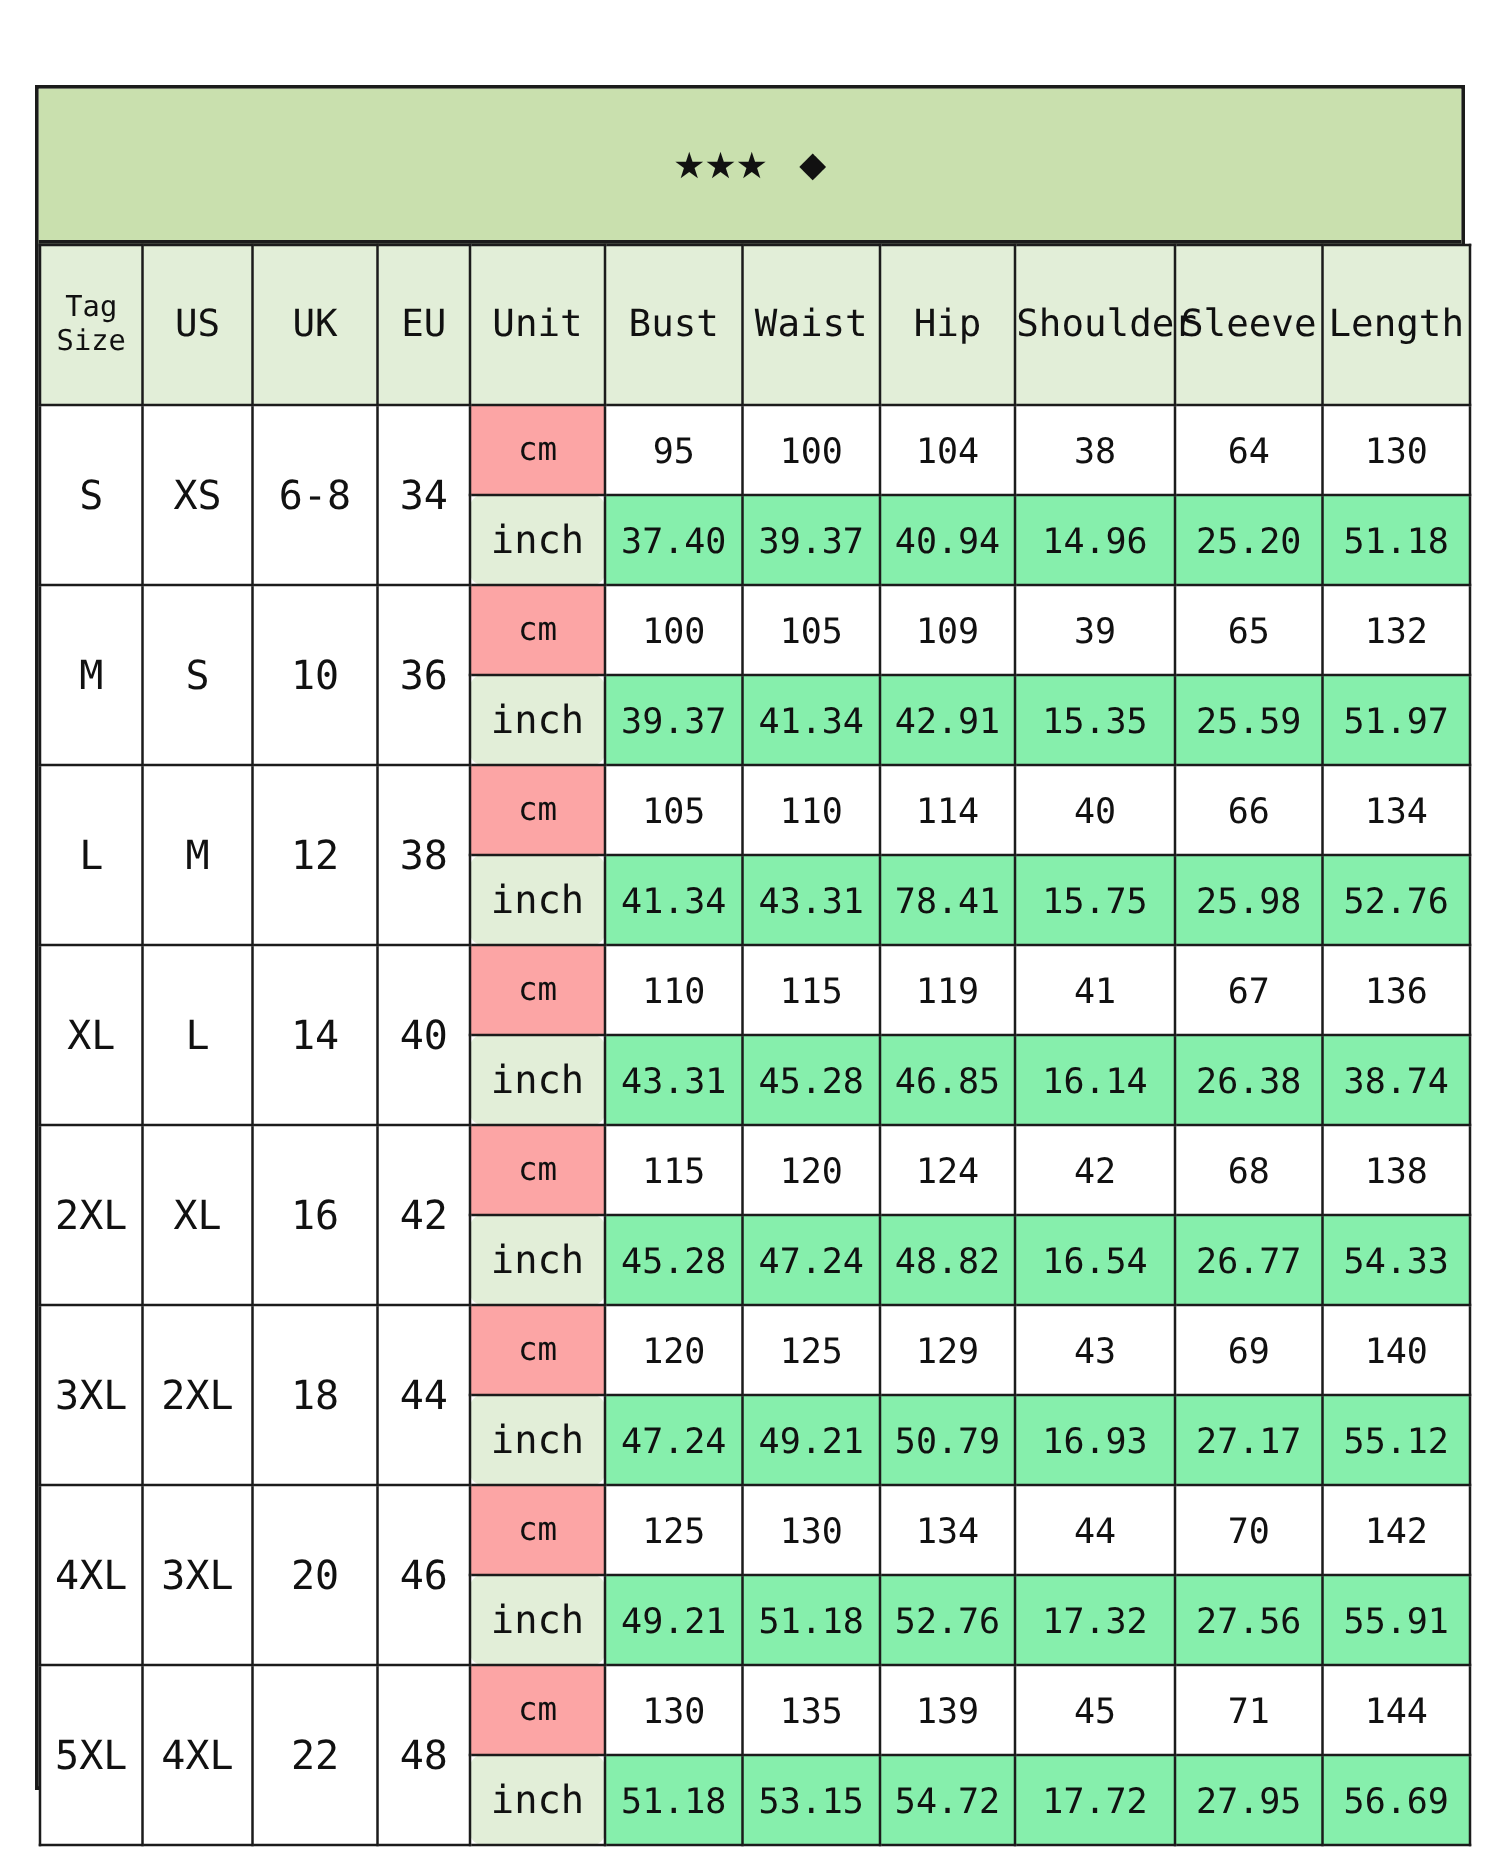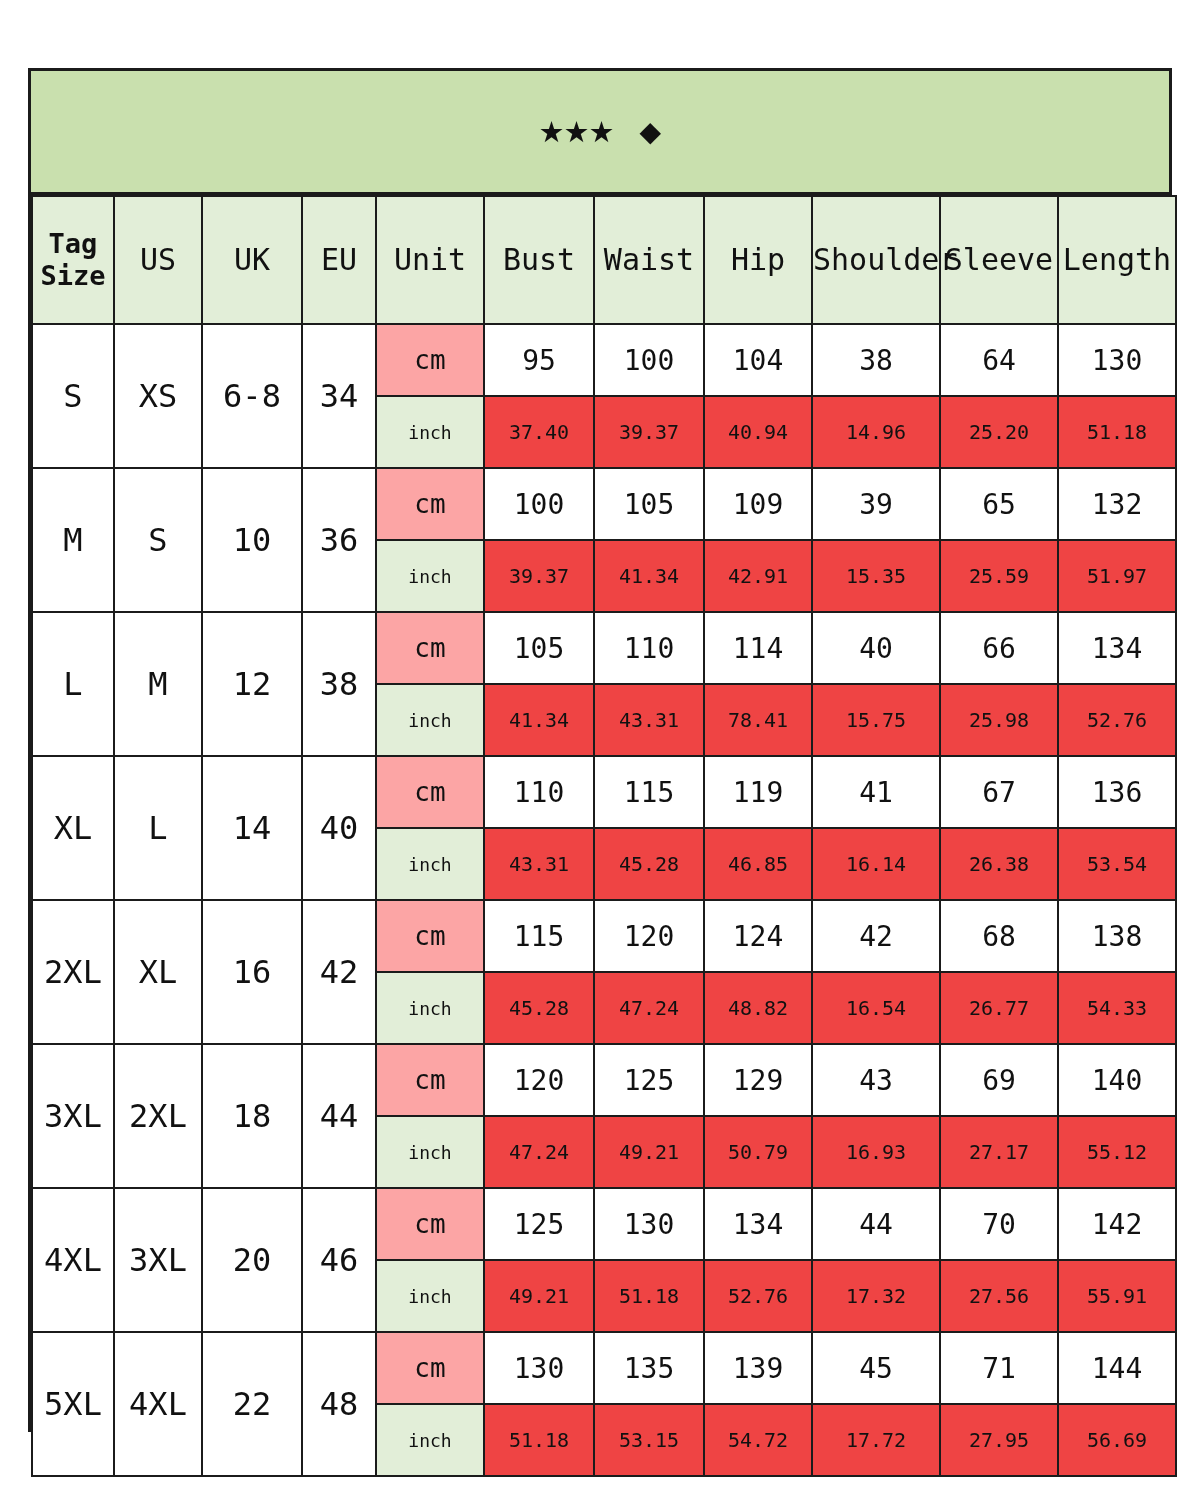--- a/index.html
+++ b/index.html
@@ -84,50 +84,51 @@
 
   
   thead th {
     background: #e2eed8;
     height: 126px;
     font-size: 30px;
     font-weight: normal;
     line-height: 1.18;
   }
 
-  th.tagsize { font-size: 27px; font-weight: bold; }
+  th.tagsize { font-size: 23px; }
 
   
   td.sizelabel {
     background: #ffffff;
     font-size: 32px;
     height: 140px;
   }
 
   
   td.unit-cm {
     background: #fca5a5;
     font-size: 26px;
     height: 70px;
   }
   td.unit-inch {
     background: #e2eed8;
-    font-size: 18px;
+    font-size: 31px;
     height: 70px;
+    border-radius: 10px;
   }
 
   
   td.val-cm {
     background: #ffffff;
     font-size: 28px;
     height: 70px;
   }
   td.val-inch {
-    background: #ef4444;
-    font-size: 20px;
+    background: #86efac;
+    font-size: 28px;
     height: 70px;
   }
 
   
   col.c-tag      { width: 82px; }
   col.c-us       { width: 88px; }
   col.c-uk       { width: 100px; }
   col.c-eu       { width: 74px; }
   col.c-unit     { width: 108px; }
   col.c-bust     { width: 110px; }
@@ -263,21 +264,21 @@
             <td class="val-cm">67</td>
             <td class="val-cm">136</td>
           </tr>
           <tr>
             <td class="unit-inch">inch</td>
             <td class="val-inch">43.31</td>
             <td class="val-inch">45.28</td>
             <td class="val-inch">46.85</td>
             <td class="val-inch">16.14</td>
             <td class="val-inch">26.38</td>
-            <td class="val-inch">53.54</td>
+            <td class="val-inch">38.74</td>
           </tr>
           <tr>
             <td class="sizelabel" rowspan="2">2XL</td>
             <td class="sizelabel" rowspan="2">XL</td>
             <td class="sizelabel" rowspan="2">16</td>
             <td class="sizelabel" rowspan="2">42</td>
             <td class="unit-cm">cm</td>
             <td class="val-cm">115</td>
             <td class="val-cm">120</td>
             <td class="val-cm">124</td>

